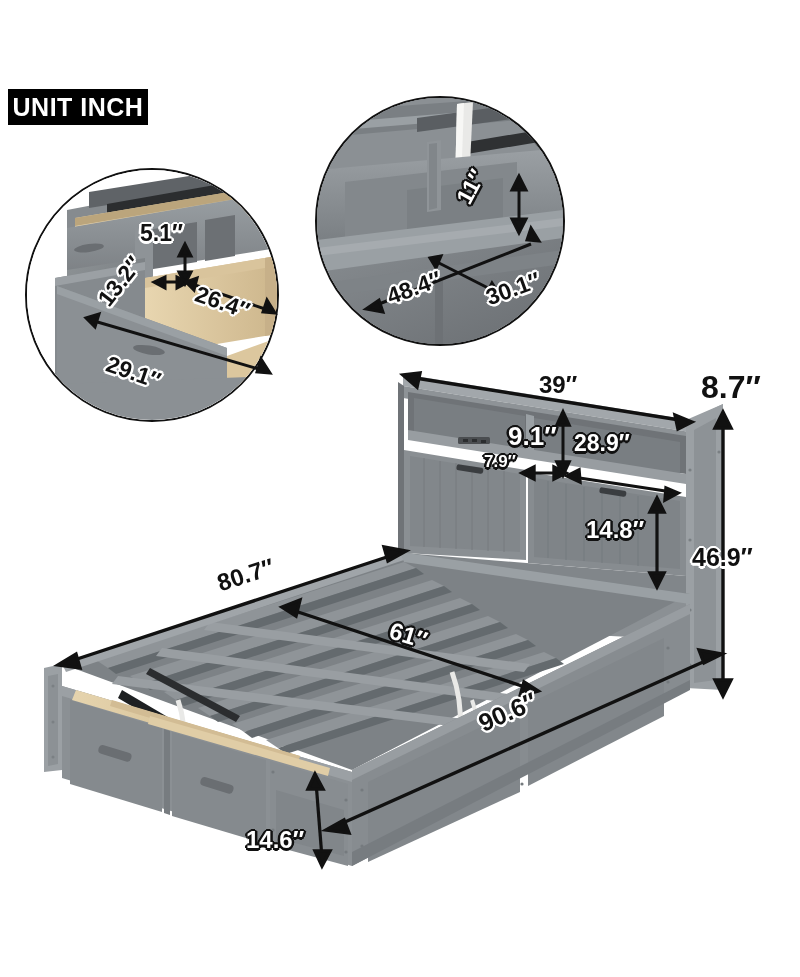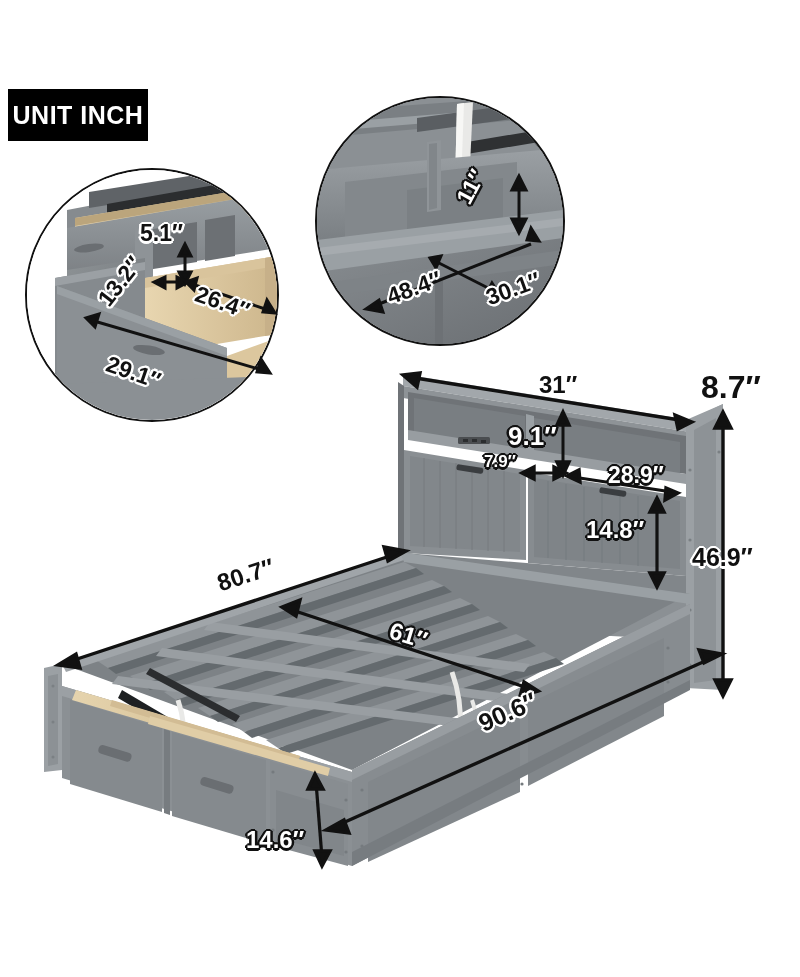--- a/index.html
+++ b/index.html
@@ -5,21 +5,21 @@
   html,body{margin:0;padding:0;background:#ffffff;}
   body{
     width:800px;height:977px;position:relative;overflow:hidden;
     font-family:"Liberation Sans",sans-serif;
     -webkit-font-smoothing:antialiased;
   }
   .stage{position:absolute;inset:0;}
 
   
   #unit-badge{
-    position:absolute;left:8px;top:89px;width:140px;height:52px;
+    position:absolute;left:8px;top:89px;width:140px;height:36px;
     background:#000;color:#fff;display:flex;align-items:center;
     justify-content:center;font-weight:bold;font-size:25px;
     letter-spacing:.5px;
   }
 
   
   .dim{
     position:absolute;white-space:nowrap;font-weight:bold;
     color:#111;
     -webkit-text-stroke:0px;
@@ -404,27 +404,27 @@
   <div class="dim" style="left:196px;top:280px;font-size:23px;transform:rotate(19deg);">26.4″</div>
 
   <div class="dim" style="left:107px;top:350px;font-size:23px;transform:rotate(19deg);">29.1″</div>
 
   <div class="dim white" style="left:463px;top:189px;font-size:23px;transform:rotate(-62deg);">11″</div>
 
   <div class="dim" style="left:388px;top:284px;font-size:23px;transform:rotate(-20deg);">48.4″</div>
 
   <div class="dim" style="left:487px;top:285px;font-size:23px;transform:rotate(-20deg);">30.1″</div>
 
-  <div class="dim" style="left:539px;top:371px;font-size:24px;">31″</div>
+  <div class="dim" style="left:539px;top:371px;font-size:24px;">39″</div>
 
   <div class="dim" style="left:701px;top:369px;font-size:32px;">8.7″</div>
 
   <div class="dim white" style="left:508px;top:421px;font-size:26px;">9.1″</div>
 
-  <div class="dim white" style="left:608px;top:430px;font-size:23px;margin-top:32px;">28.9″</div>
+  <div class="dim white" style="left:574px;top:430px;font-size:23px;">28.9″</div>
 
   <div class="dim white" style="left:484px;top:452px;font-size:17px;">7.9″</div>
 
   <div class="dim white" style="left:586px;top:516px;font-size:24px;">14.8″</div>
 
   <div class="dim" style="left:692px;top:543px;font-size:25px;">46.9″</div>
 
   <div class="dim" style="left:218px;top:570px;font-size:24px;transform:rotate(-18deg);">80.7″</div>
 
   <div class="dim white" style="left:390px;top:616px;font-size:24px;transform:rotate(17deg);">61″</div>

